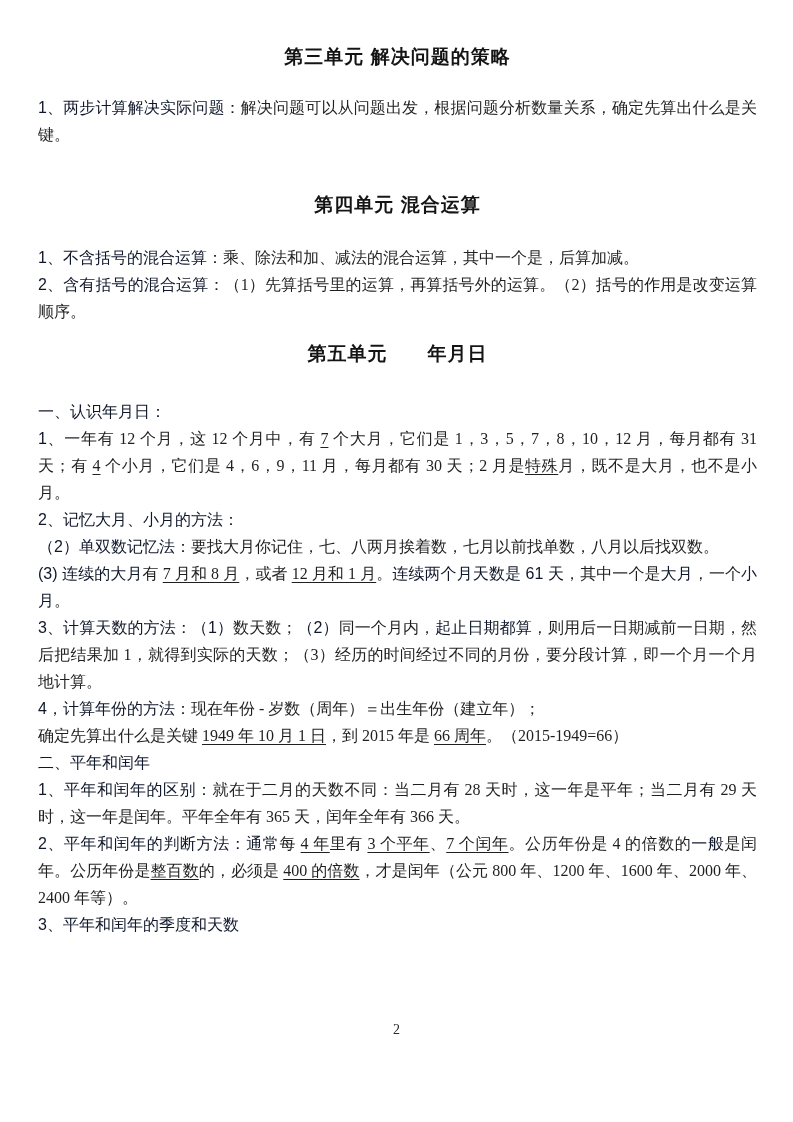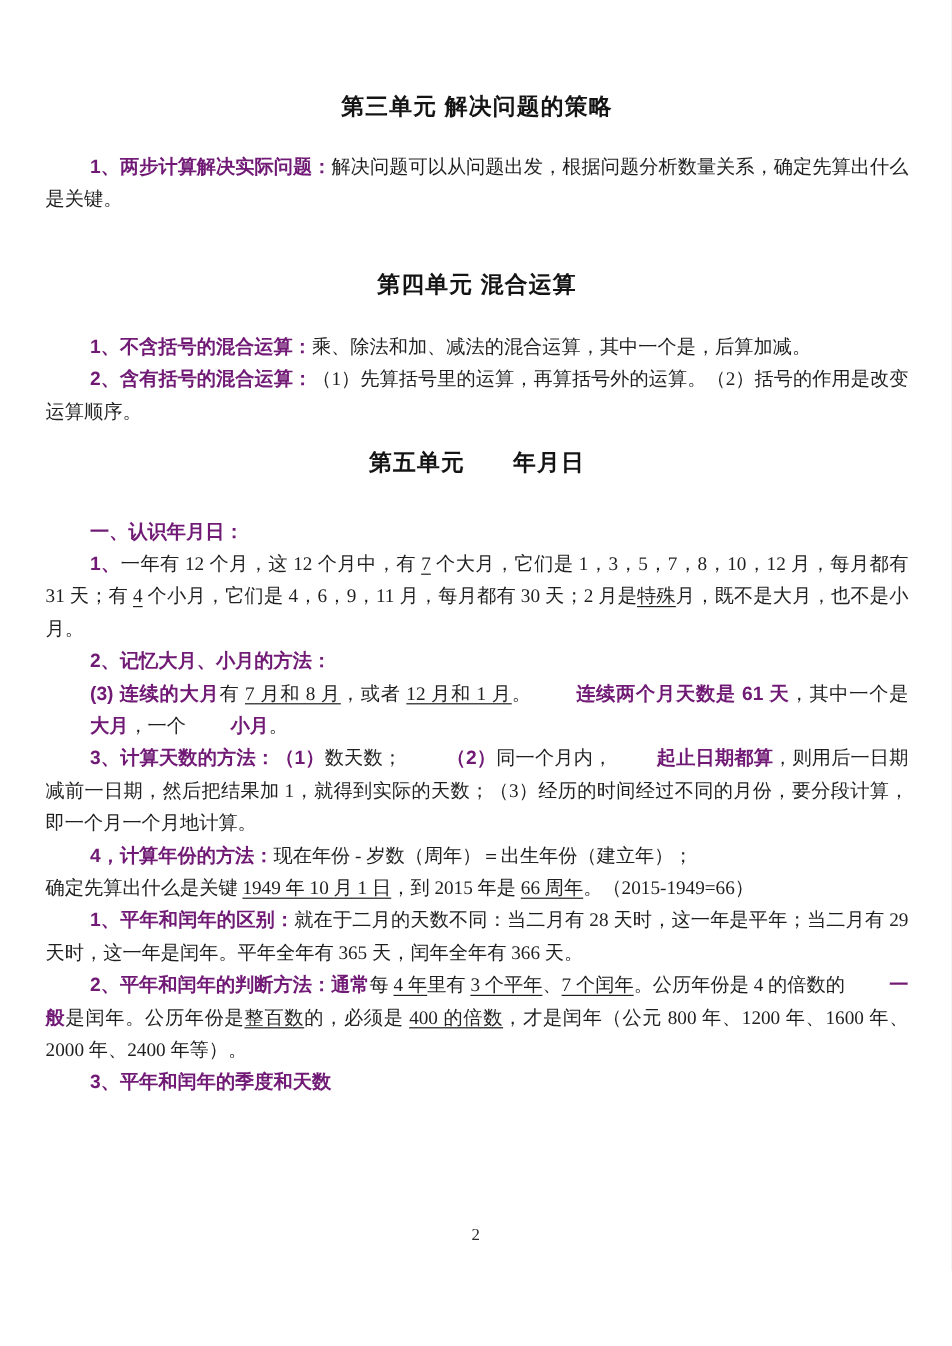--- a/index.html
+++ b/index.html
@@ -10,21 +10,21 @@
     position: relative;
     width: 793px;
     height: 1122px;
     margin: 0 auto;
     background: #ffffff;
     color: #1f1f1f;
     overflow: hidden;
   }
 
   .content {
-    padding: 76px 36px 0 38px;
+    padding: 44px 36px 0 38px;
   }
 
   .section-title {
     text-align: center;
     font-family: "Liberation Sans", "DejaVu Sans", sans-serif;
     font-weight: bold;
     font-size: 19px;
     letter-spacing: 1px;
     color: #141414;
   }
@@ -35,24 +35,23 @@
   .section-2 .section-title { margin-bottom: 31px; }
 
   .para {
     font-size: 16px;
     line-height: 27px;
     text-align: justify;
     color: #1f1f1f;
   }
 
   .b {
-    font-weight: bold;
+    font-weight: normal;
     font-family: "Liberation Sans", "DejaVu Sans", sans-serif;
-    color: #701a75;
-    margin-left: 37px;
+    color: #0f172a;
   }
   .u { text-decoration: underline; text-underline-offset: 3px; }
 
   .footer {
     position: absolute;
     left: 0;
     top: 1022px;
     width: 100%;
     text-align: center;
     font-size: 14px;
@@ -71,24 +70,26 @@
       <div class="section section-1">
         <div class="section-title">第四单元 混合运算</div>
         <p class="para"><span class="b">1、不含括号的混合运算：</span><span>乘、除法和加、减法的混合运算，其中一个是，后算加减。</span></p>
         <p class="para"><span class="b">2、含有括号的混合运算：</span><span>（1）先算括号里的运算，再算括号外的运算。（2）括号的作用是改变运算顺序。</span></p>
       </div>
       <div class="section section-2">
         <div class="section-title">第五单元　　年月日</div>
         <p class="para"><span class="b">一、认识年月日：</span></p>
         <p class="para"><span class="b">1、</span><span>一年有 12 个月，这 12 个月中，有 </span><span class="u">7</span><span> 个大月，它们是 1，3，5，7，8，10，12 月，每月都有 31 天；有 </span><span class="u">4</span><span> 个小月，它们是 4，6，9，11 月，每月都有 30 天；2 月是</span><span class="u">特殊</span><span>月，既不是大月，也不是小月。</span></p>
         <p class="para"><span class="b">2、记忆大月、小月的方法：</span></p>
+        <p class="para"><span class="b"> （2）单双数记忆法：</span><span>要找大月你记住，七、八两月挨着数，七月以前找单数，八月以后找双数。</span></p>
         <p class="para"><span class="b"> (3) 连续的大月</span><span>有 </span><span class="u">7 月和 8 月</span><span>，或者 </span><span class="u">12 月和 1 月</span><span>。</span><span class="b">连续两个月天数是 61 天</span><span>，其中一个是</span><span class="b">大月</span><span>，一个</span><span class="b">小月</span><span>。</span></p>
         <p class="para"><span class="b">3、计算天数的方法：（1）</span><span>数天数；</span><span class="b">（2）</span><span>同一个月内，</span><span class="b">起止日期都算</span><span>，则用后一日期减前一日期，然后把结果加 1，就得到实际的天数；（3）经历的时间经过不同的月份，要分段计算，即一个月一个月地计算。</span></p>
         <p class="para"><span class="b">4，计算年份的方法：</span><span>现在年份 - 岁数（周年）＝出生年份（建立年）；</span></p>
         <p class="para"><span>确定先算出什么是关键 </span><span class="u">1949 年 10 月 1 日</span><span>，到 2015 年是 </span><span class="u">66 周年</span><span>。（2015-1949=66）</span></p>
+        <p class="para"><span class="b">二、平年和闰年</span></p>
         <p class="para"><span class="b">1、平年和闰年的区别：</span><span>就在于二月的天数不同：当二月有 28 天时，这一年是平年；当二月有 29 天时，这一年是闰年。平年全年有 365 天，闰年全年有 366 天。</span></p>
         <p class="para"><span class="b">2、平年和闰年的判断方法：通常</span><span>每 </span><span class="u">4 年</span><span>里有 </span><span class="u">3 个平年</span><span>、</span><span class="u">7 个闰年</span><span>。公历年份是 4 的倍数的</span><span class="b">一般</span><span>是闰年。公历年份是</span><span class="u">整百数</span><span>的，必须是 </span><span class="u">400 的倍数</span><span>，才是闰年（公元 800 年、1200 年、1600 年、2000 年、2400 年等）。</span></p>
         <p class="para"><span class="b">3、平年和闰年的季度和天数</span></p>
       </div>
     </div>
   <div class="footer">
     <span>2</span>
   </div>
 </div>
 

